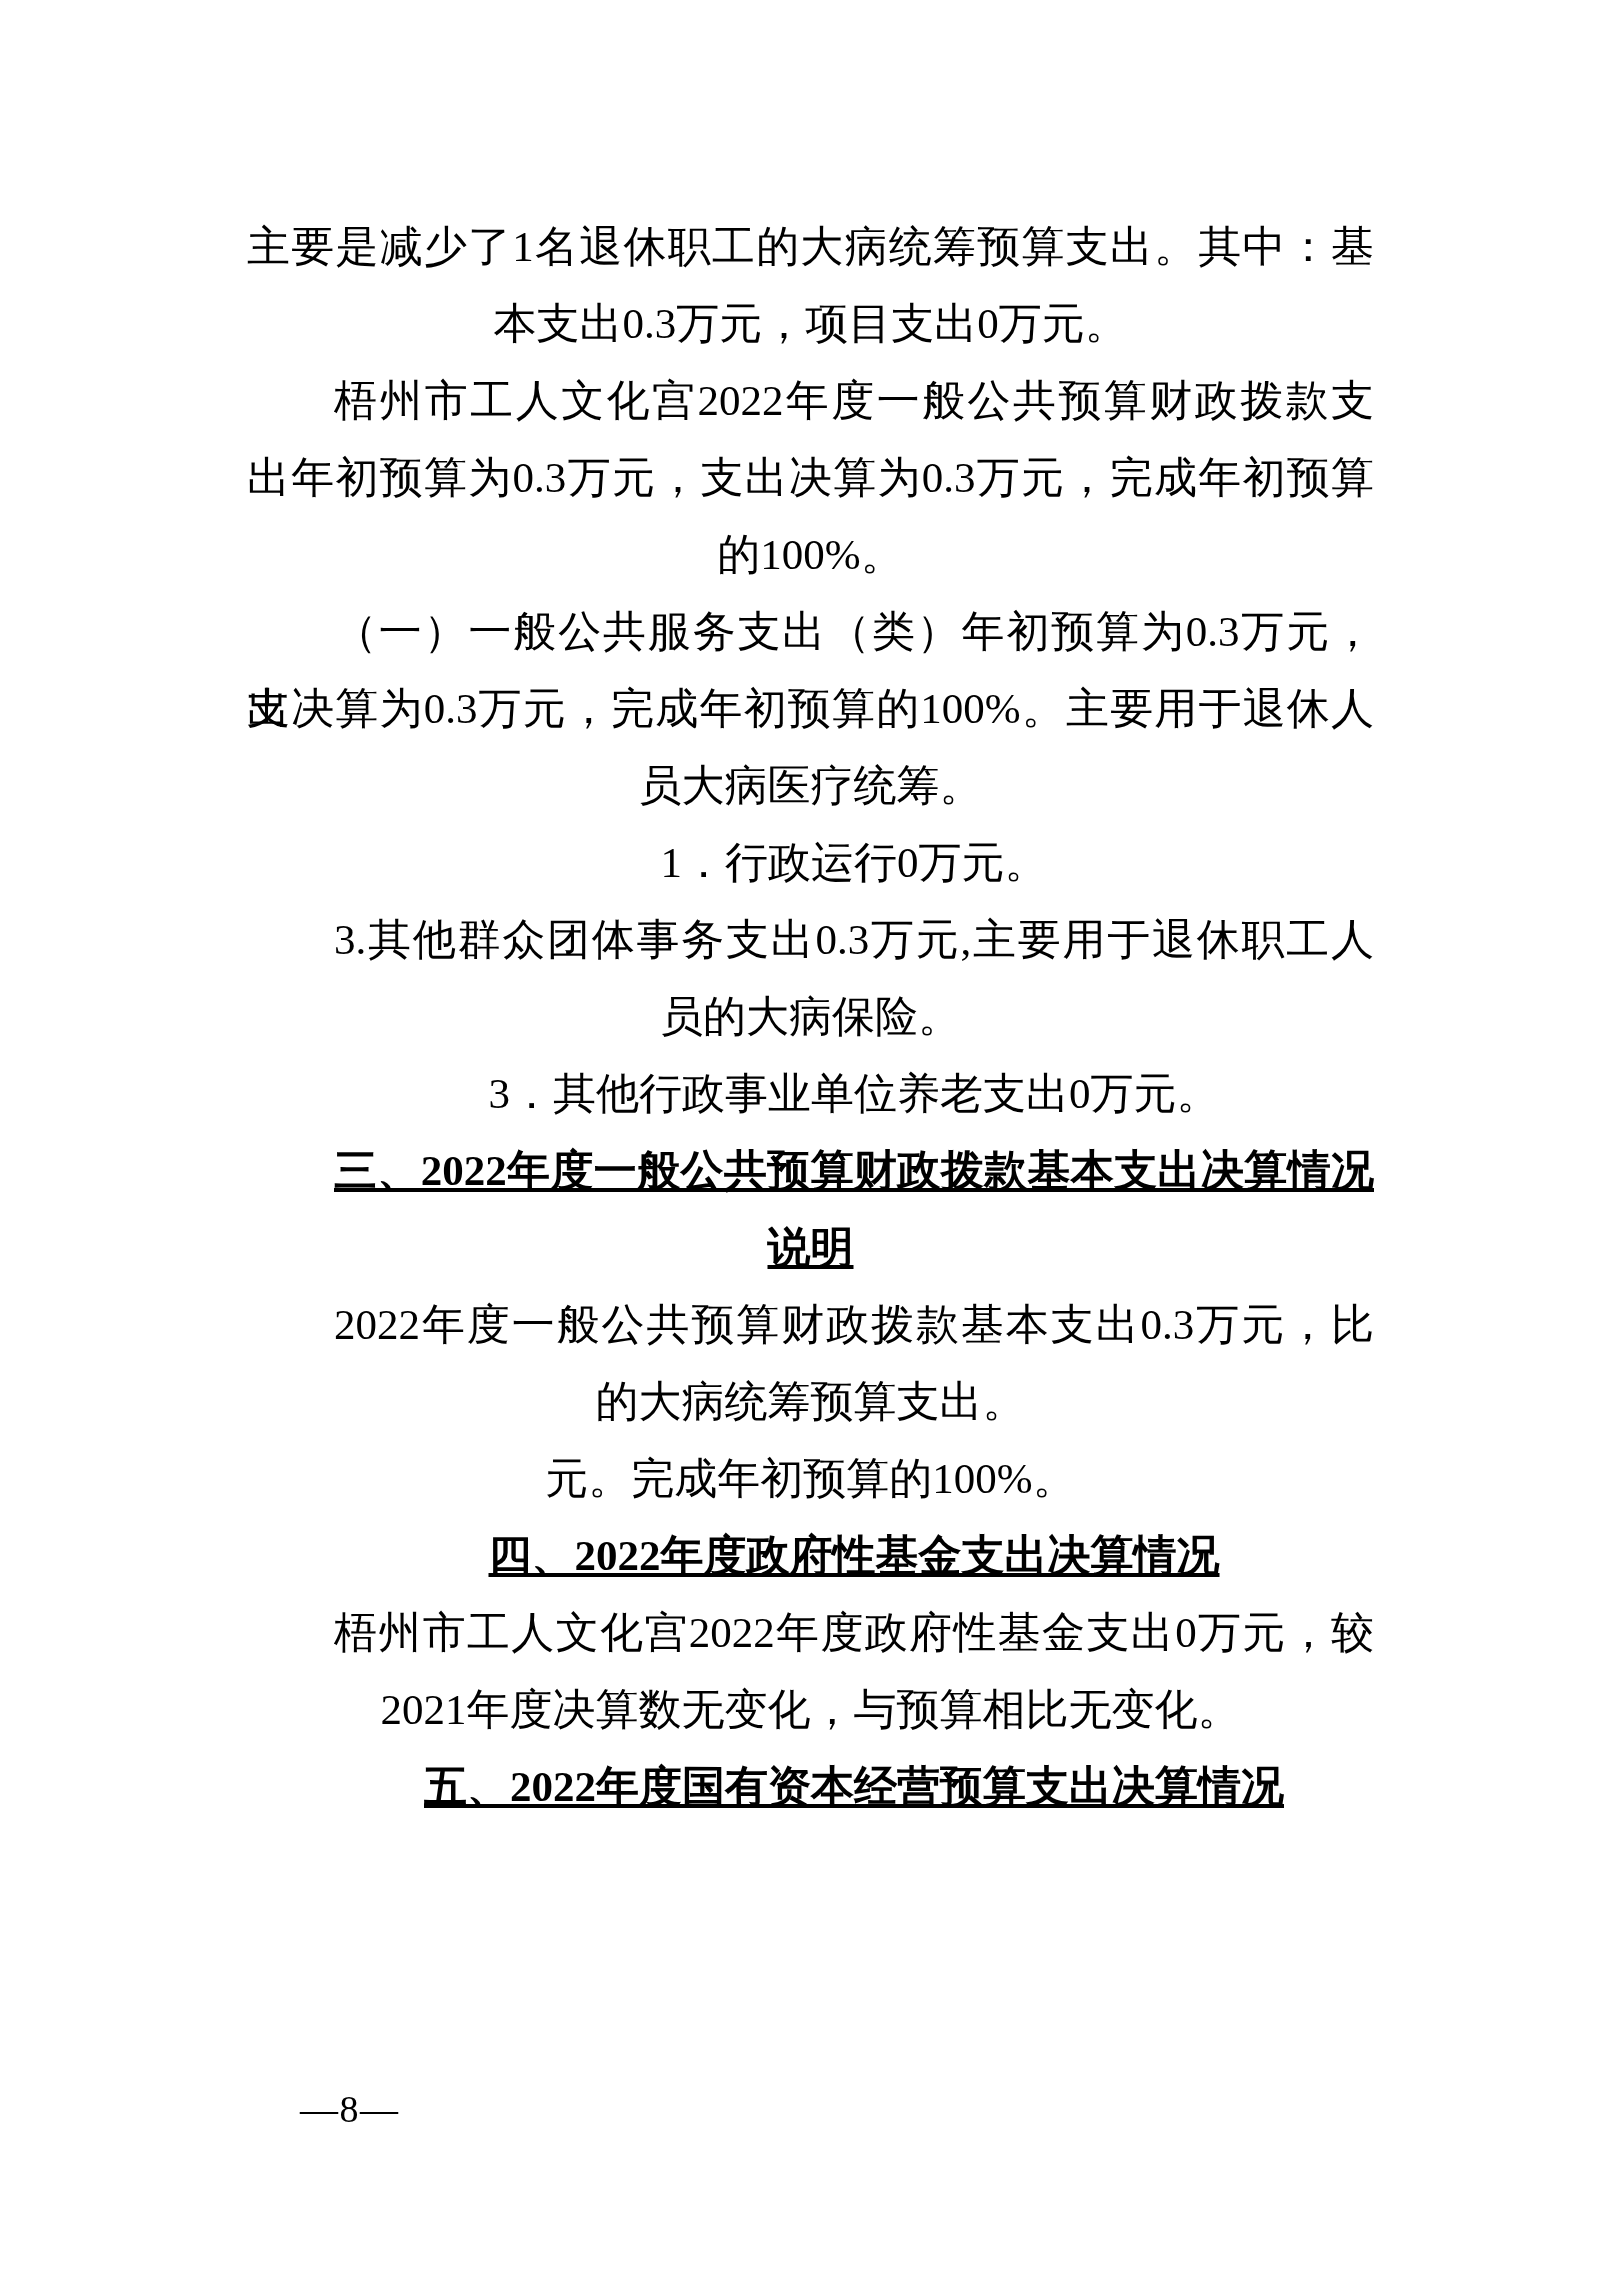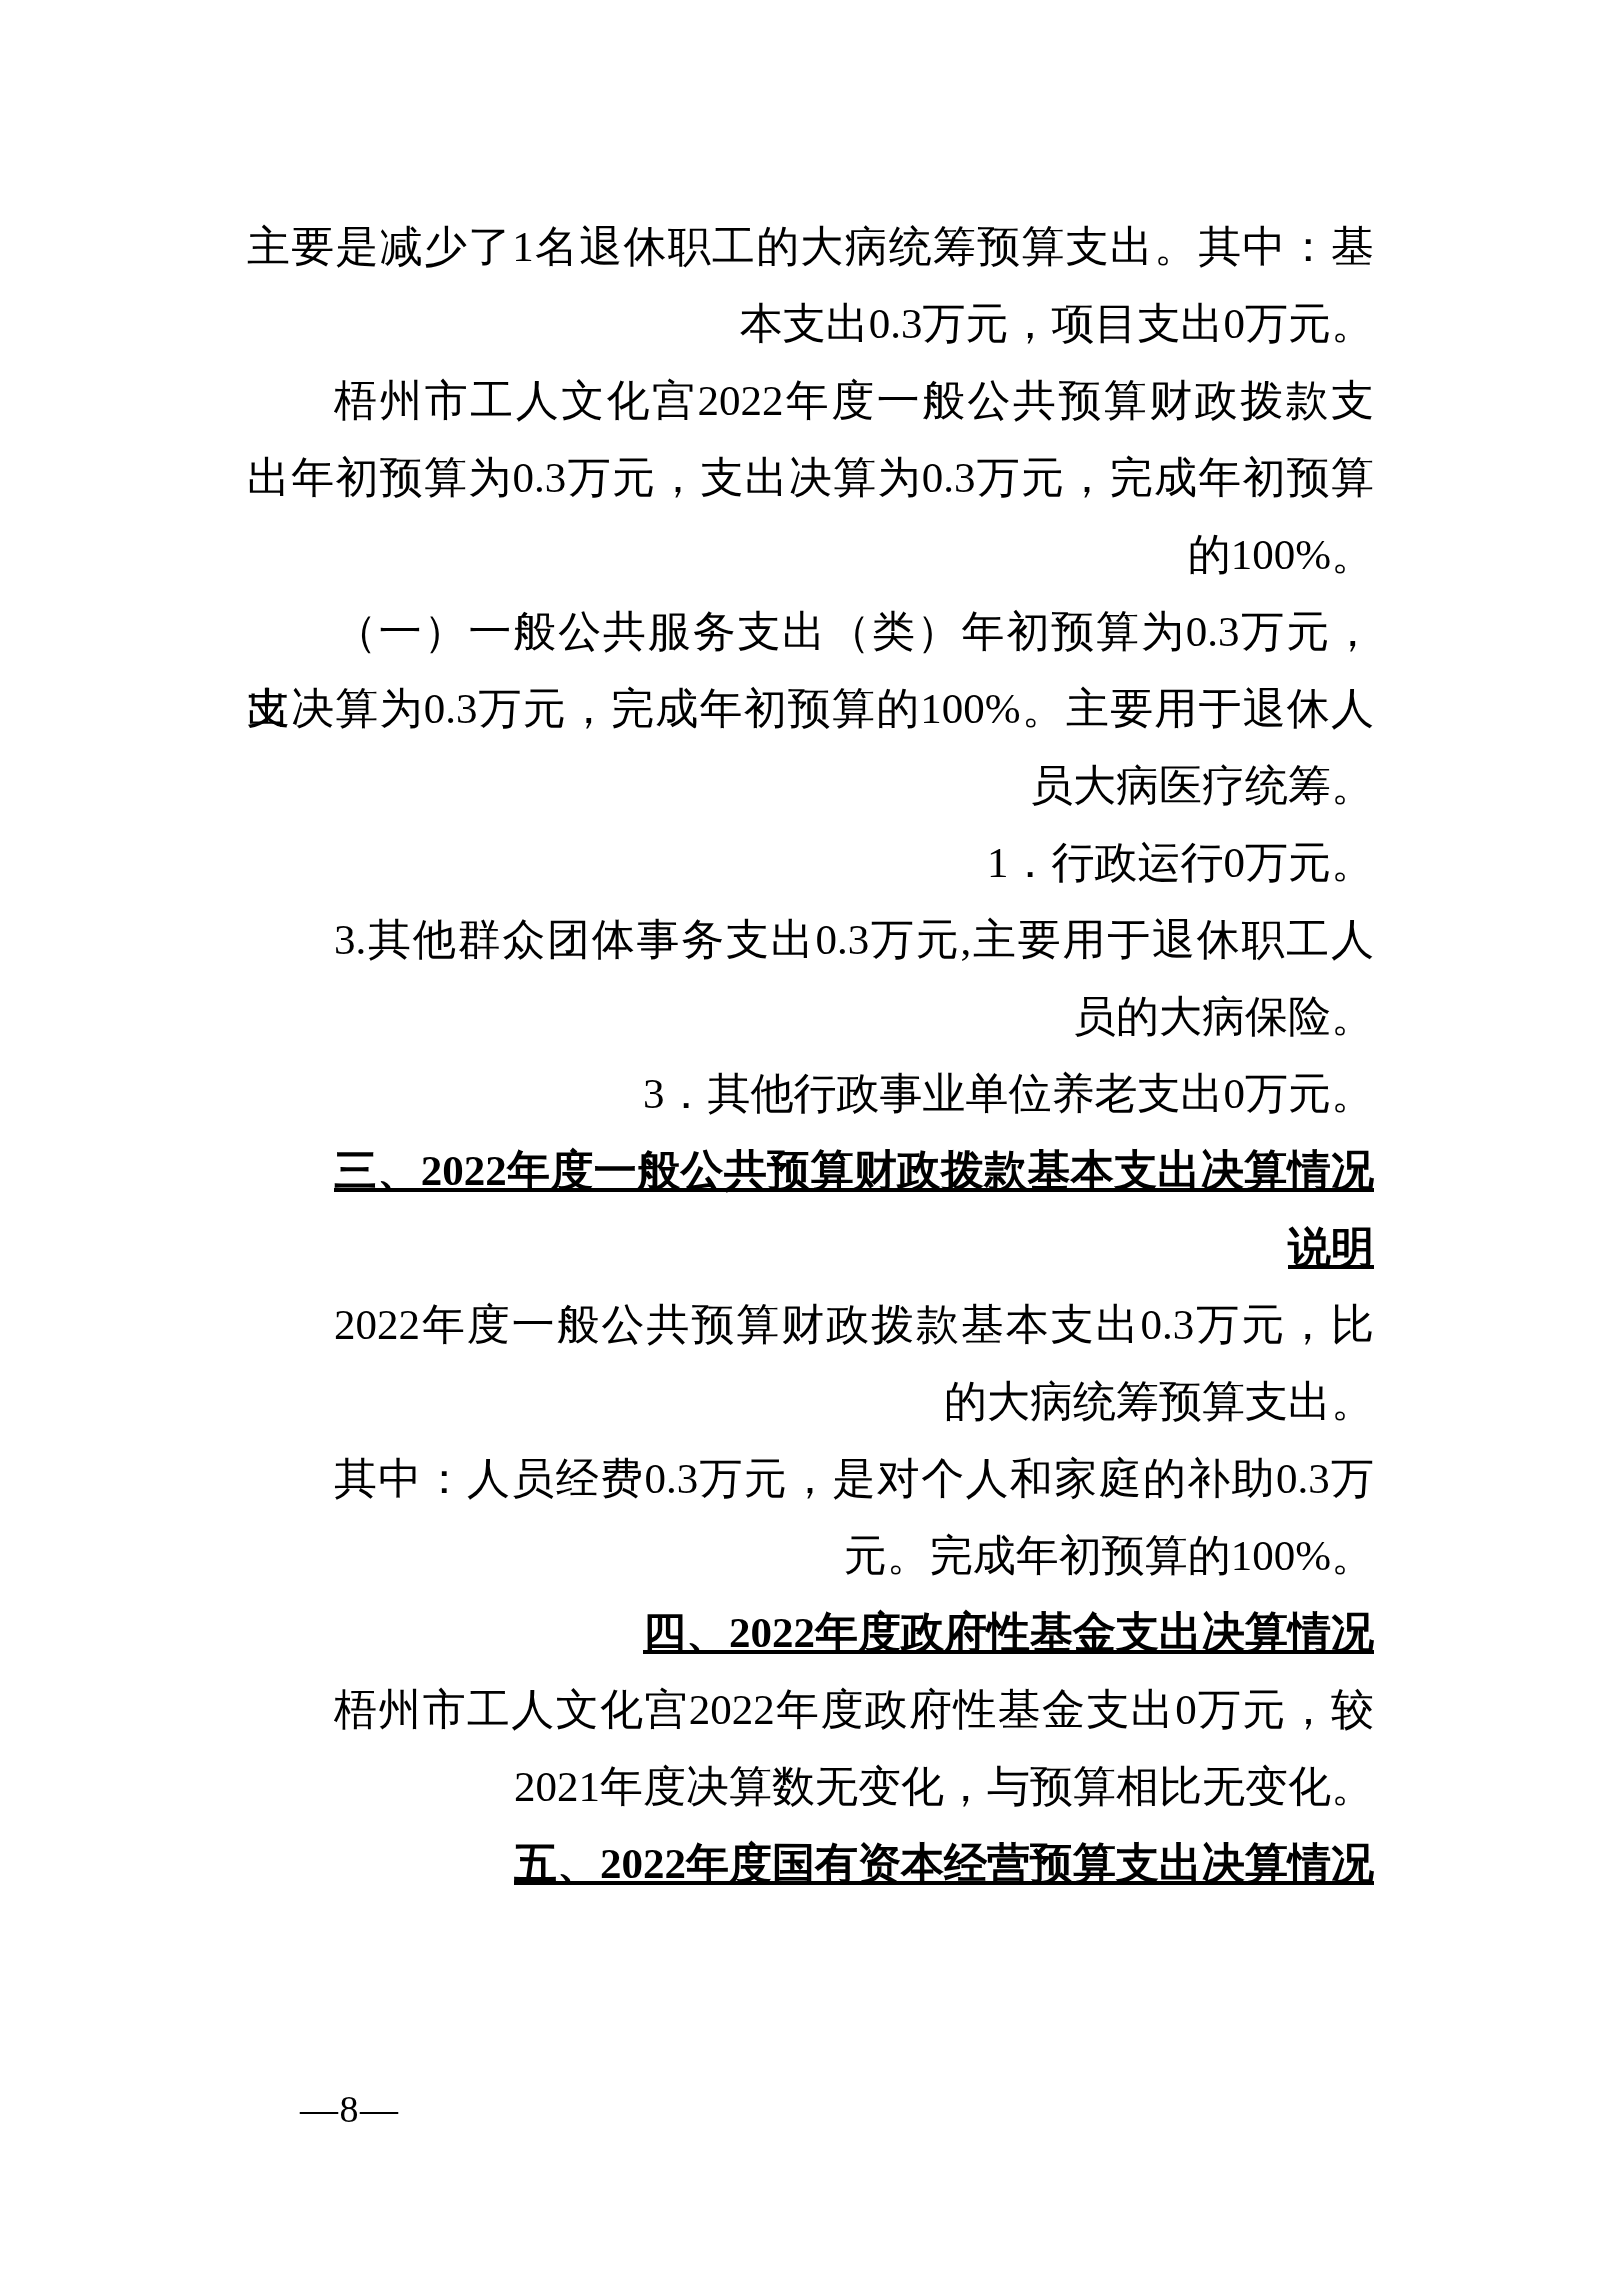--- a/index.html
+++ b/index.html
@@ -21,21 +21,21 @@
     position: absolute;
     left: 247px;
     top: 208px;
     width: 1127px;
     font-size: 43px;
     line-height: 77px;
   }
   .line {
     height: 77px;
     white-space: nowrap;
-    text-align: right;
+    text-align: center;
   }
   .line.just {
     white-space: normal;
     text-align: justify;
     text-align-last: justify;
     text-justify: inter-character;
   }
   .line.ind {
     text-indent: 87px;
   }
@@ -67,21 +67,20 @@
     <div class="line just">出决算为0.3万元，完成年初预算的100%。主要用于退休人</div>
     <div class="line">员大病医疗统筹。</div>
     <div class="line ind">1．行政运行0万元。</div>
     <div class="line ind just">3.其他群众团体事务支出0.3万元,主要用于退休职工人</div>
     <div class="line">员的大病保险。</div>
     <div class="line ind">3．其他行政事业单位养老支出0万元。</div>
     <div class="line ind just bold">三、2022年度一般公共预算财政拨款基本支出决算情况</div>
     <div class="line bold">说明</div>
     <div class="line ind just">2022年度一般公共预算财政拨款基本支出0.3万元，比</div>
     <div class="line">的大病统筹预算支出。</div>
-    <div class="line ind just">其中：人员经费0.3万元，是对个人和家庭的补助0.3万</div>
     <div class="line">元。完成年初预算的100%。</div>
     <div class="line ind bold">四、2022年度政府性基金支出决算情况</div>
     <div class="line ind just">梧州市工人文化宫2022年度政府性基金支出0万元，较</div>
     <div class="line">2021年度决算数无变化，与预算相比无变化。</div>
     <div class="line ind bold">五、2022年度国有资本经营预算支出决算情况</div>
   </div>
   <div class="page-number">—8—</div>
 </div>
 
 

